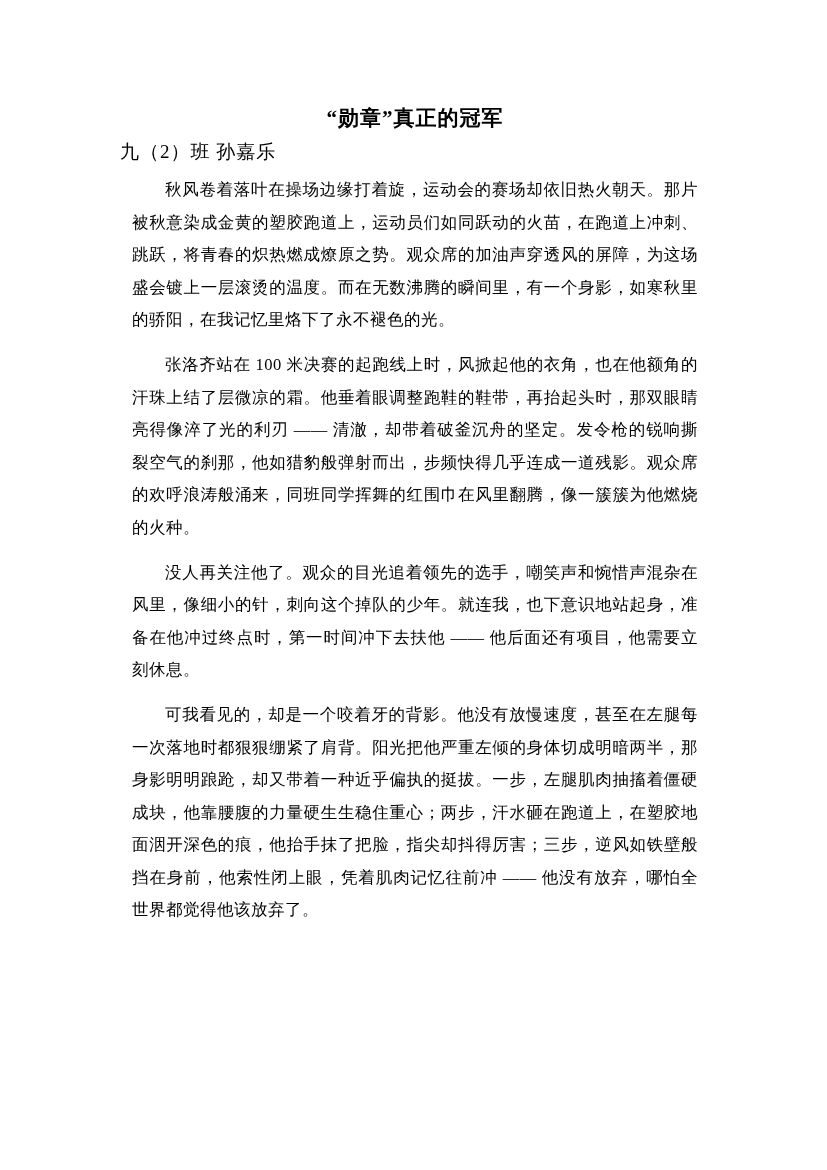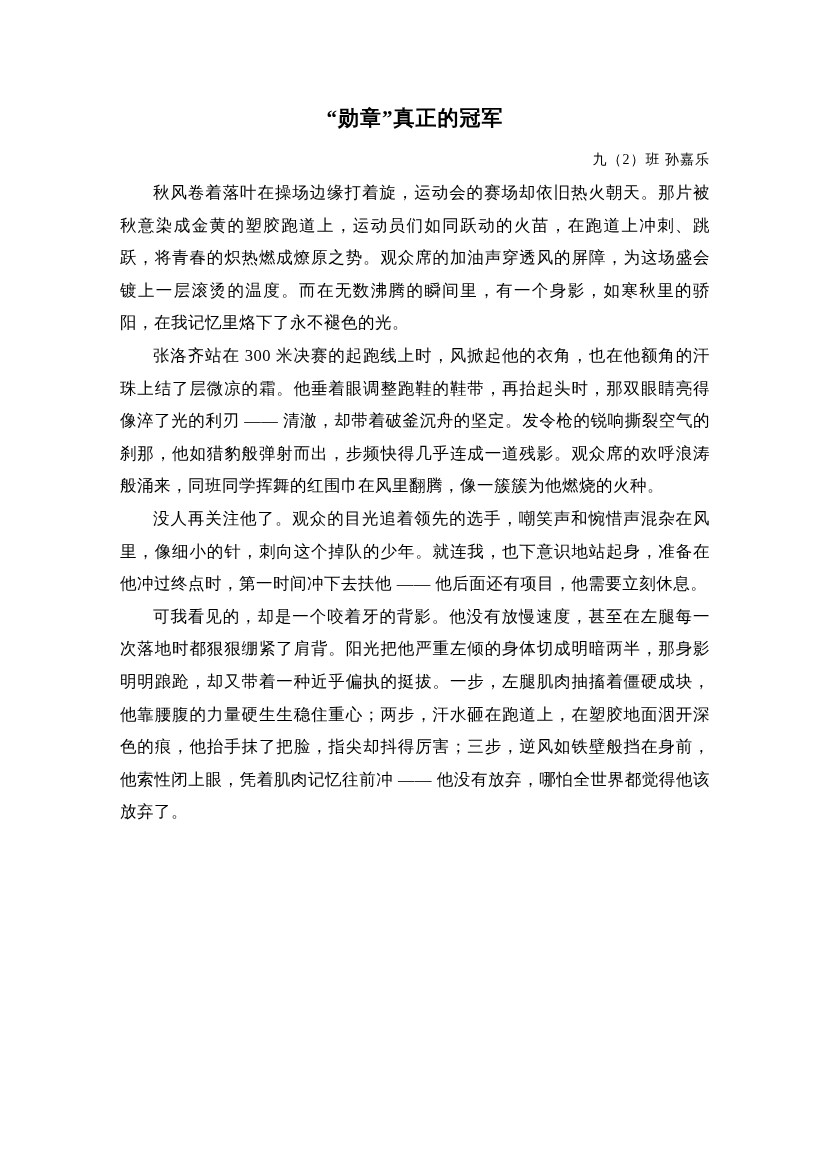--- a/index.html
+++ b/index.html
@@ -25,47 +25,47 @@
   }
   .title {
     margin: 0;
     text-align: center;
     font-size: 21px;
     line-height: 28px;
     font-weight: bold;
     letter-spacing: 1px;
   }
   .byline {
-    margin-top: 18px;
-    text-align: right;
-    font-size: 14px;
+    margin-top: 10px;
+    text-align: left;
+    font-size: 19px;
     line-height: 20px;
     letter-spacing: 1px;
   }
   .paragraphs {
     margin-top: 7px;
   }
   .para {
-    margin: 0;
+    margin: 12px;
     font-size: 16.5px;
     line-height: 32.6px;
     text-align: justify;
     text-justify: inter-ideograph;
     text-indent: 2em;
     letter-spacing: 0.5px;
     word-break: break-all;
   }
 </style>
 </head>
 <body>
 
 <div class="page">
   <div class="content">
     <h1 class="title">“勋章”真正的冠军</h1>
     <div class="byline">九（2）班 孙嘉乐</div>
     <div class="paragraphs">
       <p class="para">秋风卷着落叶在操场边缘打着旋，运动会的赛场却依旧热火朝天。那片被秋意染成金黄的塑胶跑道上，运动员们如同跃动的火苗，在跑道上冲刺、跳跃，将青春的炽热燃成燎原之势。观众席的加油声穿透风的屏障，为这场盛会镀上一层滚烫的温度。而在无数沸腾的瞬间里，有一个身影，如寒秋里的骄阳，在我记忆里烙下了永不褪色的光。</p>
-      <p class="para">张洛齐站在 300 米决赛的起跑线上时，风掀起他的衣角，也在他额角的汗珠上结了层微凉的霜。他垂着眼调整跑鞋的鞋带，再抬起头时，那双眼睛亮得像淬了光的利刃 —— 清澈，却带着破釜沉舟的坚定。发令枪的锐响撕裂空气的刹那，他如猎豹般弹射而出，步频快得几乎连成一道残影。观众席的欢呼浪涛般涌来，同班同学挥舞的红围巾在风里翻腾，像一簇簇为他燃烧的火种。</p>
+      <p class="para">张洛齐站在 100 米决赛的起跑线上时，风掀起他的衣角，也在他额角的汗珠上结了层微凉的霜。他垂着眼调整跑鞋的鞋带，再抬起头时，那双眼睛亮得像淬了光的利刃 —— 清澈，却带着破釜沉舟的坚定。发令枪的锐响撕裂空气的刹那，他如猎豹般弹射而出，步频快得几乎连成一道残影。观众席的欢呼浪涛般涌来，同班同学挥舞的红围巾在风里翻腾，像一簇簇为他燃烧的火种。</p>
       <p class="para">没人再关注他了。观众的目光追着领先的选手，嘲笑声和惋惜声混杂在风里，像细小的针，刺向这个掉队的少年。就连我，也下意识地站起身，准备在他冲过终点时，第一时间冲下去扶他 —— 他后面还有项目，他需要立刻休息。</p>
       <p class="para">可我看见的，却是一个咬着牙的背影。他没有放慢速度，甚至在左腿每一次落地时都狠狠绷紧了肩背。阳光把他严重左倾的身体切成明暗两半，那身影明明踉跄，却又带着一种近乎偏执的挺拔。一步，左腿肌肉抽搐着僵硬成块，他靠腰腹的力量硬生生稳住重心；两步，汗水砸在跑道上，在塑胶地面洇开深色的痕，他抬手抹了把脸，指尖却抖得厉害；三步，逆风如铁壁般挡在身前，他索性闭上眼，凭着肌肉记忆往前冲 —— 他没有放弃，哪怕全世界都觉得他该放弃了。</p>
     </div>
   </div>
 </div>
 
 </body></html>

